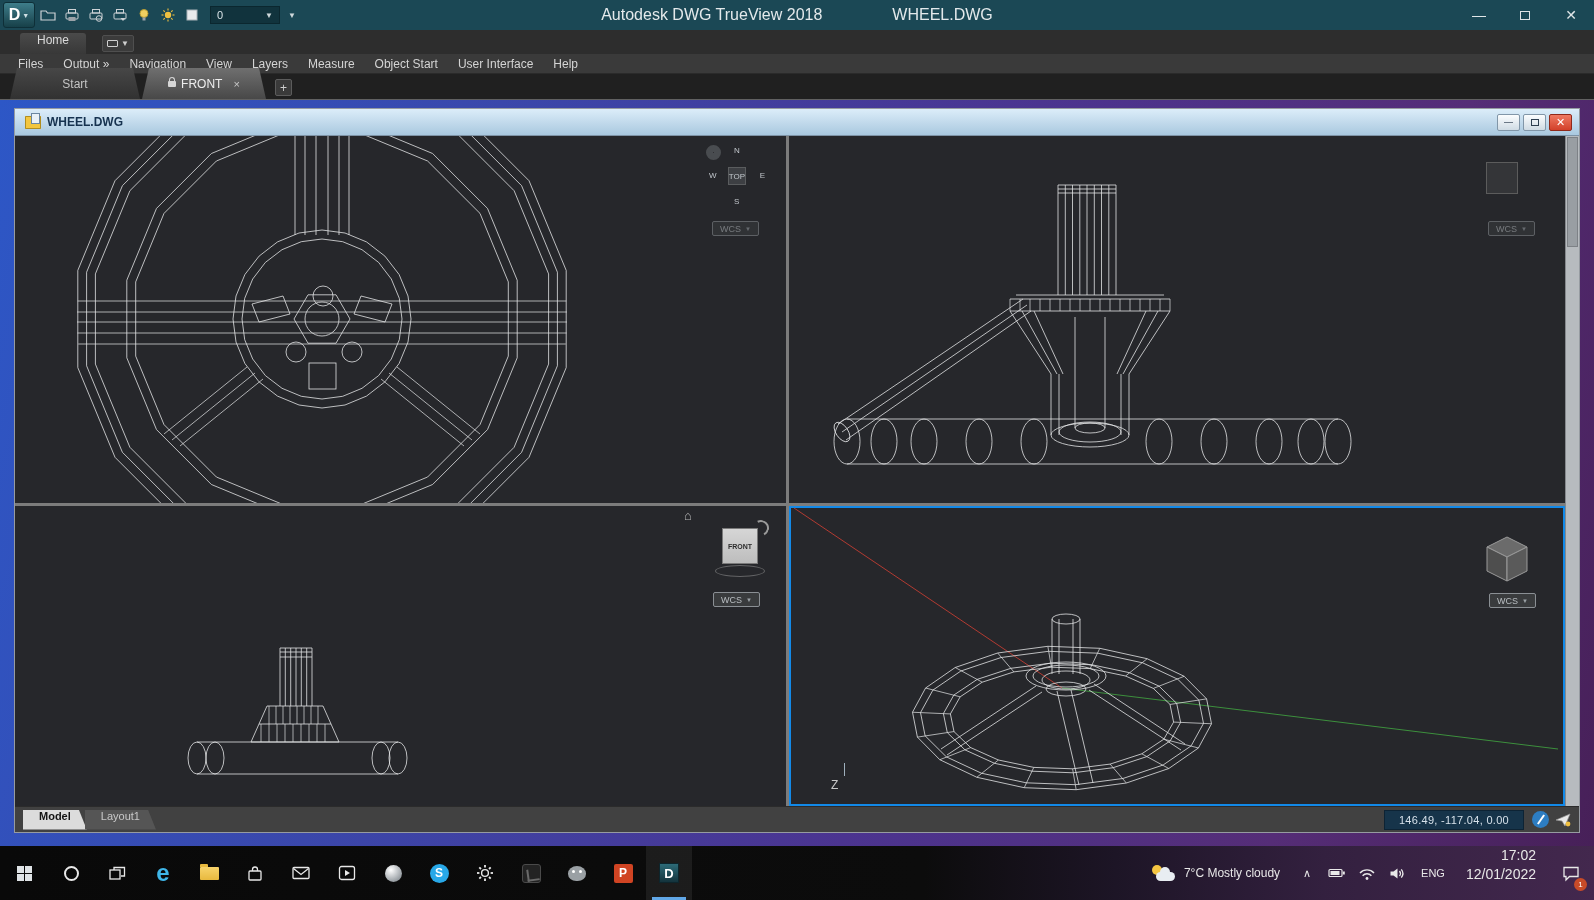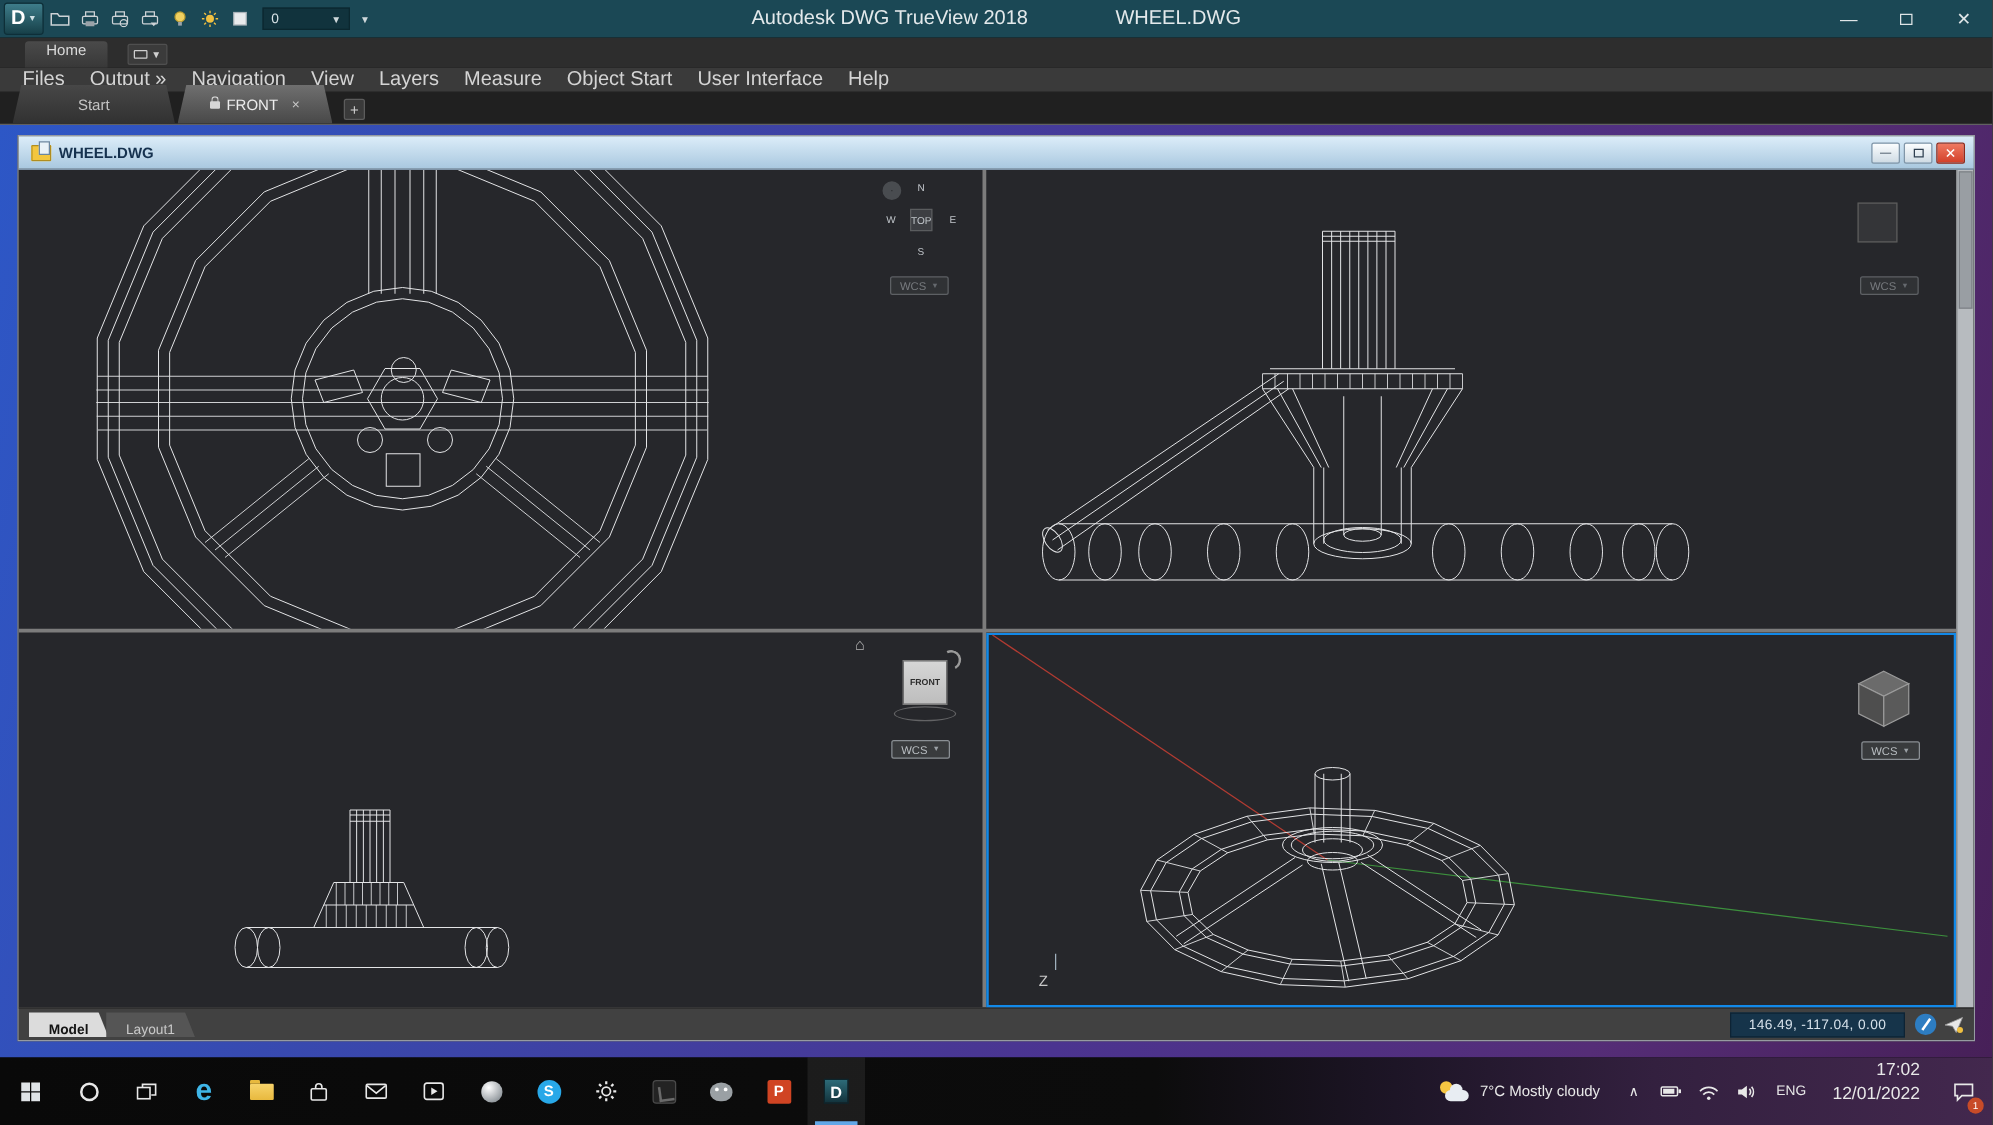--- a/index.html
+++ b/index.html
@@ -29,21 +29,21 @@
   
   .ribbonrow{position:absolute;top:30px;left:0;width:100%;height:24px;background:#2d2d2d;display:flex;align-items:flex-end;}
   .hometab{margin-left:20px;height:21px;padding:0 17px;background:linear-gradient(#4a4a4a,#383838);
            color:#dadada;font-size:12px;display:flex;border-radius:3px 3px 0 0;}
   .ribicon{margin-left:16px;height:17px;width:32px;background:#3b3b3b;border:1px solid #4f4f4f;border-radius:2px;
            display:flex;align-items:center;justify-content:center;gap:3px;margin-bottom:2px;color:#cfcfcf;font-size:8px;}
   .ribicon i{display:block;width:11px;height:7px;border:1px solid #cfcfcf;border-radius:1px;}
 
   .menubar{position:absolute;top:54px;left:0;width:100%;height:20px;background:#3a3a3a;
            border-bottom:1px solid #2a2a2a;display:flex;align-items:center;padding-left:8px;}
-  .menu-item{padding:0 10px;color:#d4d4d4;font-size:16px;height:100%;display:flex;align-items:center;white-space:nowrap;}
+  .menu-item{padding:0 10px;color:#d4d4d4;font-size:12px;height:100%;display:flex;align-items:center;white-space:nowrap;}
 
   .tabbar{position:absolute;top:74px;left:0;width:100%;height:26px;background:#202020;
           border-bottom:1px solid #616161;display:flex;align-items:flex-end;padding-left:10px;}
   .ftab{height:31px;display:flex;align-items:center;font-size:12px;justify-content:center;
         clip-path:polygon(7px 0,calc(100% - 7px) 0,100% 100%,0 100%);}
   .ftab.start{width:130px;background:linear-gradient(#474747,#313131);color:#c4c4c4;}
   .ftab.wheel{width:124px;background:linear-gradient(#6f6f6f,#484848);color:#ededed;margin-left:2px;}
   .lock{width:8px;height:6px;background:#d6d6d6;border-radius:1px;position:relative;margin-right:5px;flex:0 0 auto;}
   .lock::before{content:"";position:absolute;left:1px;top:-4px;width:4px;height:4px;border:1.5px solid #d6d6d6;
                 border-bottom:none;border-radius:3px 3px 0 0;}
@@ -97,21 +97,21 @@
   .orbit{position:absolute;left:738px;top:14px;width:16px;height:16px;border:2px solid transparent;
          border-top-color:#9a9a9a;border-right-color:#9a9a9a;border-radius:50%;transform:rotate(18deg);}
   .cring{position:absolute;left:700px;top:59px;width:50px;height:12px;border:1px solid rgba(160,160,160,.5);border-radius:50%;}
   .isocube{position:absolute;left:694px;top:25px;}
   .zlabel{position:absolute;left:42px;top:272px;color:#c8c8c8;font-size:12px;}
   .ztick{position:absolute;left:13px;top:-15px;width:1px;height:13px;background:#9fb0bd;}
 
   
   .statusstrip{height:26px;background:#414141;border-top:1px solid #2b2b2b;display:flex;align-items:center;
                padding:0 8px;flex:0 0 auto;}
-  .ltab{height:20px;padding:0 16px;display:flex;align-items:flex-end;font-size:11px;
+  .ltab{height:20px;padding:0 16px;display:flex;align-items:flex-start;font-size:11px;
         clip-path:polygon(0 0,calc(100% - 8px) 0,100% 100%,0 100%);}
   .ltab.model{background:#dcdcdc;color:#141414;font-weight:bold;}
   .ltab.layout{background:#555;color:#c9c9c9;margin-left:-2px;}
   .coords{margin-left:auto;background:#16344a;border:1px solid #0d2334;color:#d6e1ea;font-size:11px;
           padding:3px 14px;letter-spacing:.3px;}
   .sicon1{width:17px;height:17px;border-radius:50%;background:#2d7dc2;margin-left:8px;position:relative;flex:0 0 auto;}
   .sicon1::after{content:"";position:absolute;left:8px;top:3px;width:2px;height:11px;background:#fff;transform:rotate(35deg);}
   .sicon2{margin-left:6px;display:flex;align-items:center;}
 
   

